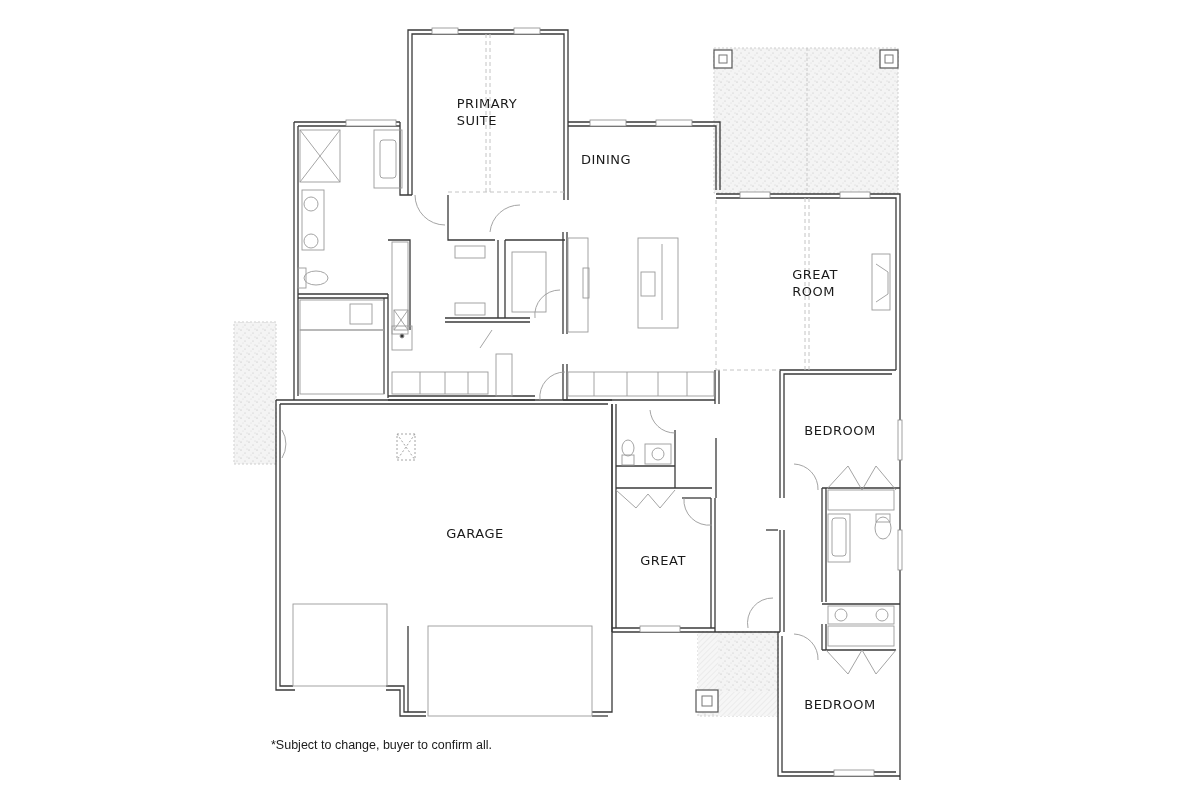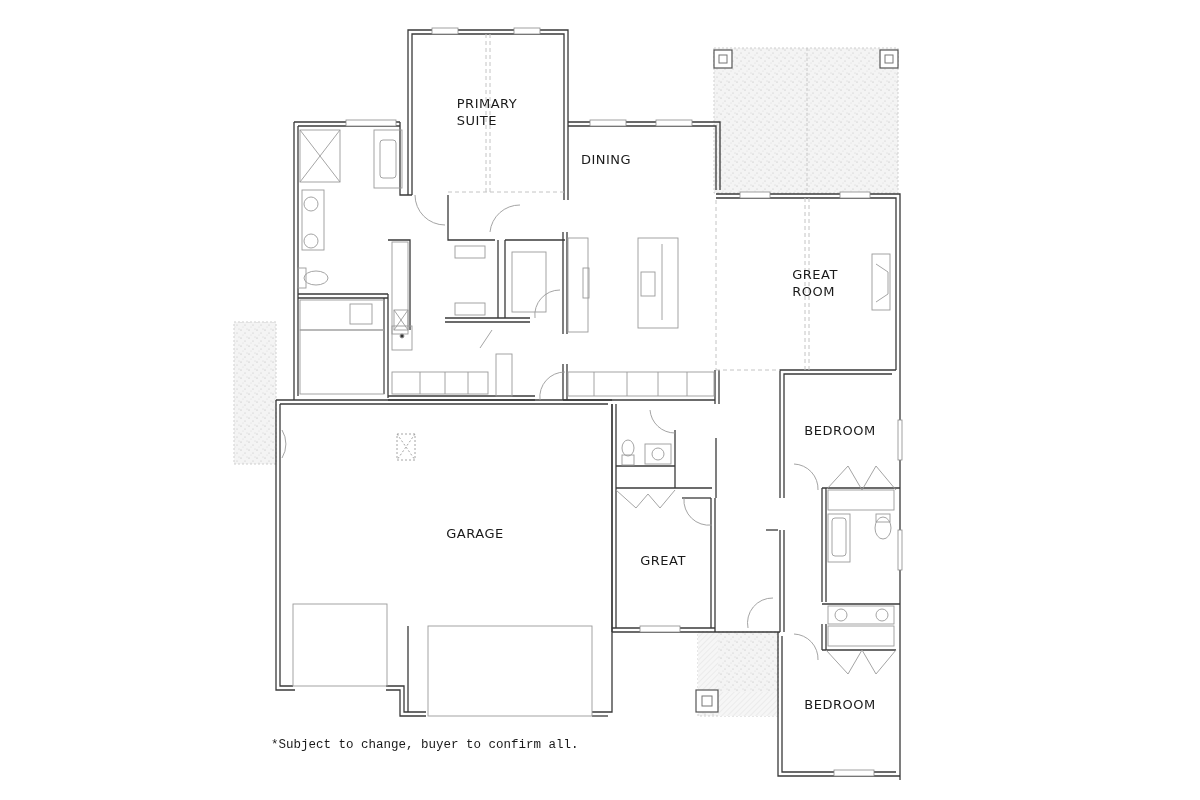--- a/index.html
+++ b/index.html
@@ -1,19 +1,19 @@
 <!DOCTYPE html>
 <html><head>
 <meta charset="utf-8">
 <style>
   html, body { margin:0; padding:0; background:#ffffff; }
   body { width:1200px; height:800px; position:relative; overflow:hidden; font-family:"Liberation Sans", sans-serif; }
   #plan { position:absolute; left:0; top:0; width:1200px; height:800px; }
   .room-label { position:absolute; font-family:"DejaVu Sans", sans-serif; font-size:13px; letter-spacing:0.5px; color:#1a1a1a; text-align:left; line-height:17px; transform:translateX(-50%); white-space:pre-line; }
-  .disclaimer { position:absolute; left:271px; top:738px; font-family:Liberation Mono, monospace; font-size:12.5px; color:#1a1a1a; }
+  .disclaimer { position:absolute; left:271px; top:738px; font-family:Liberation Sans, sans-serif; font-size:12.5px; color:#1a1a1a; }
 </style>
 </head>
 <body>
 
 <div id="plan">
   <svg width="1200" height="800" viewBox="0 0 1200 800">
     <defs>
       <pattern id="stipple" width="8" height="8" patternUnits="userSpaceOnUse">
         <rect width="8" height="8" fill="#f4f4f4"></rect>
         <circle cx="1" cy="2" r="0.5" fill="#a8a8a8"></circle>

